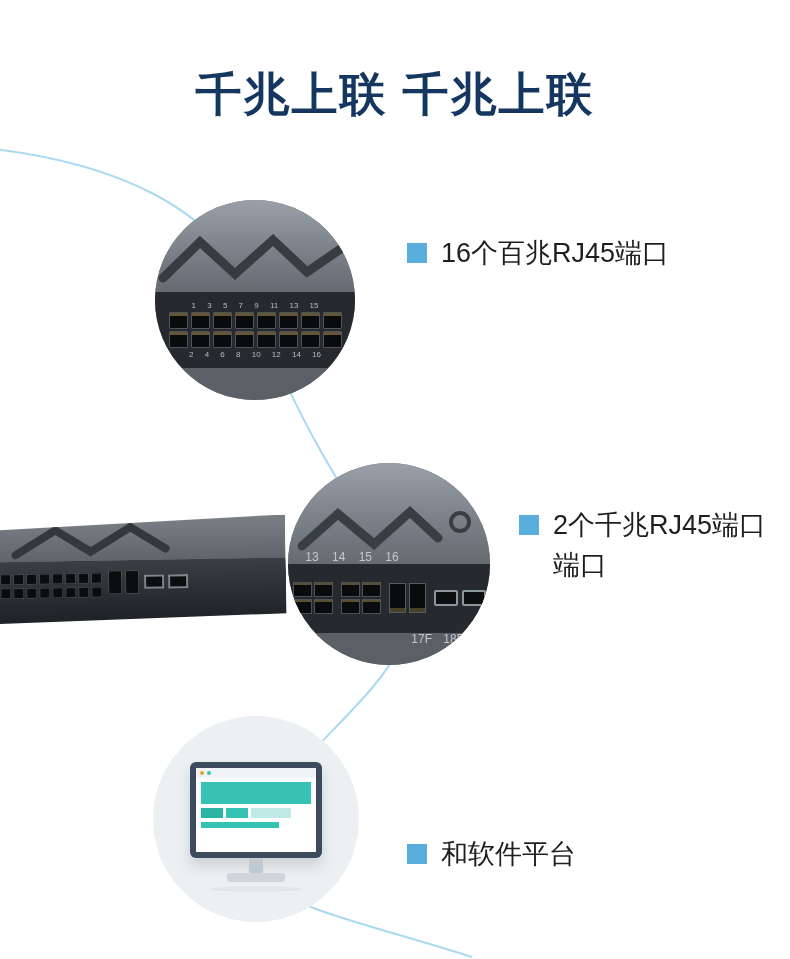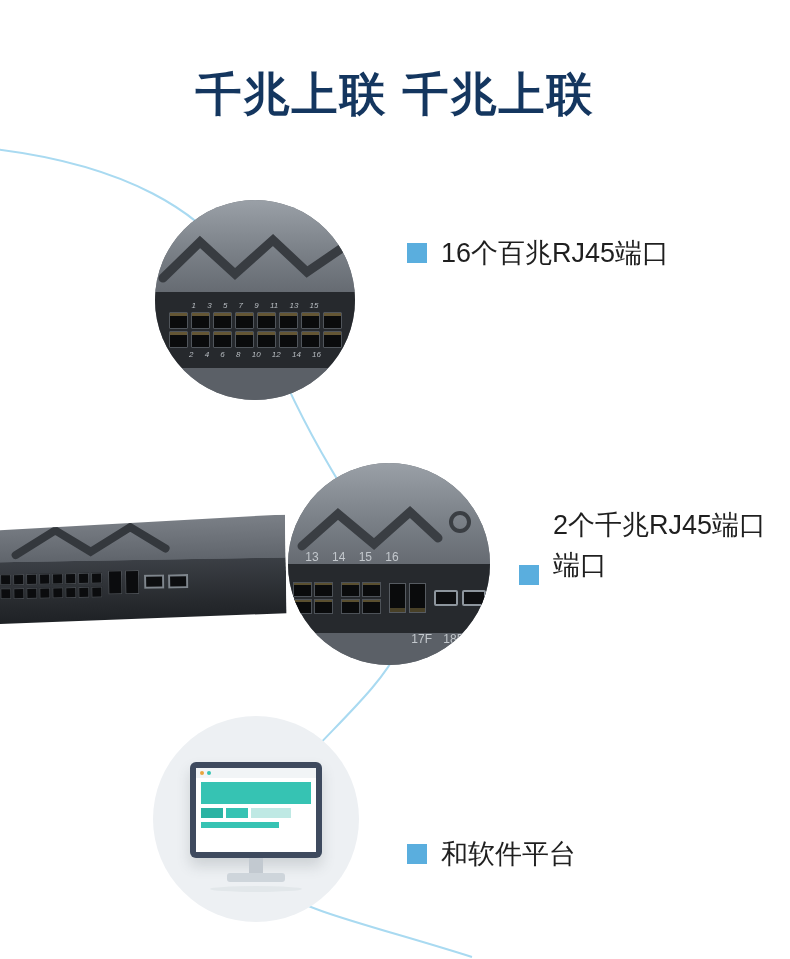--- a/index.html
+++ b/index.html
@@ -8,21 +8,21 @@
 
   
   .title{position:absolute;top:36px;left:0;right:0;text-align:center;
          font-size:46px;font-weight:700;color:#14365f;letter-spacing:2px;line-height:1.2;z-index:4;}
 
   
   .curve{position:absolute;left:0;top:0;z-index:1;}
 
   
   .photo-circle{position:absolute;border-radius:50%;overflow:hidden;z-index:3;background:#6a6f76;}
-  .c1{left:155px;top:200px;width:200px;height:200px;font-style:italic;}
+  .c1{left:155px;top:200px;width:200px;height:200px;}
   .c2{left:288px;top:463px;width:202px;height:202px;}
   .c3{left:153px;top:716px;width:206px;height:206px;background:#edf0f3;}
 
   .c-top{position:absolute;left:0;right:0;top:0;height:46%;
          background:linear-gradient(180deg,#9aa0a7 0%,#7b8188 55%,#666b72 100%);}
   .c-top svg{position:absolute;bottom:0;left:0;}
   .c-strip{position:absolute;left:0;right:0;top:46%;height:38%;background:#26292d;
            display:flex;flex-direction:column;justify-content:center;gap:2px;}
   .c-bottom{position:absolute;left:0;right:0;top:84%;height:16%;background:#5b6067;}
 
@@ -85,21 +85,21 @@
   .sw-gigs{position:absolute;left:122px;top:10px;display:flex;gap:3px;}
   .port-sm-g{width:12px;height:22px;background:#0b0c0e;border:1px solid #4a4e53;}
   .sw-sfps{position:absolute;left:158px;top:15px;display:flex;gap:4px;}
   .sfp-sm{width:16px;height:10px;background:#0d0e10;border:2px solid #7f868d;}
 
   
   .feature{position:absolute;display:flex;align-items:flex-start;z-index:4;color:#1f1f1f;}
   .bullet{width:20px;height:20px;background:#5aaede;margin-top:10px;margin-right:14px;flex:0 0 auto;}
   .fline{font-size:27px;line-height:40px;white-space:nowrap;}
   .f1{left:407px;top:233px;}
-  .f2{left:519px;top:505px;align-items:flex-end;}
+  .f2{left:519px;top:505px;}
   .f3{left:407px;top:834px;}
 </style>
 </head>
 <body>
 
 <div class="page">
 
   <h1 class="title">千兆上联 千兆上联</h1>
 
   <svg class="curve" width="790" height="959" viewBox="0 0 790 959">

